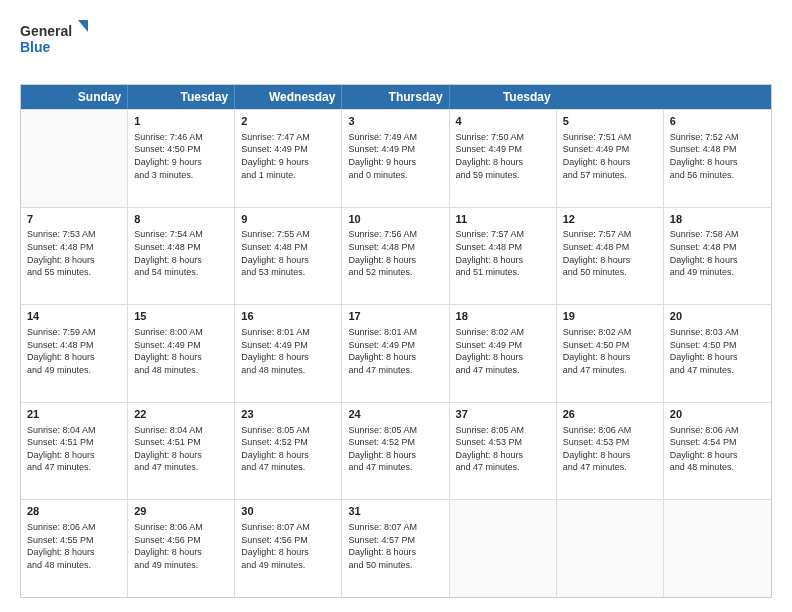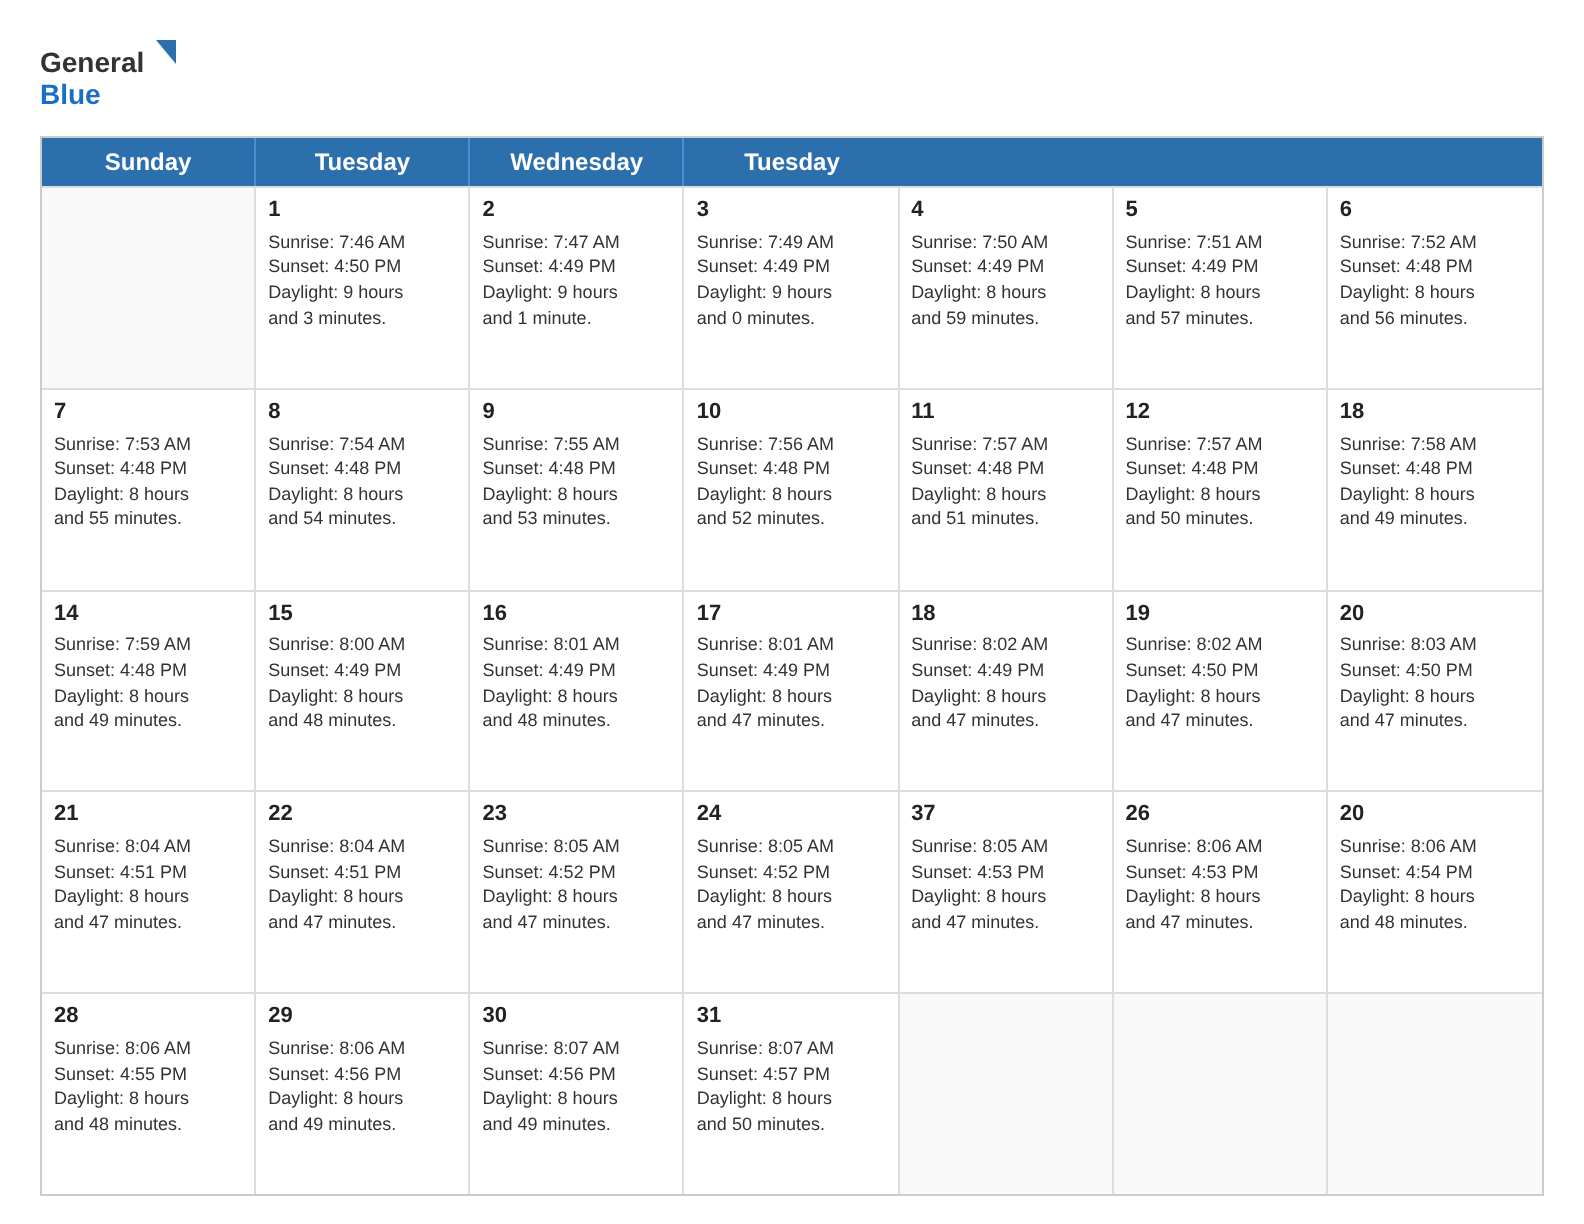--- a/index.html
+++ b/index.html
@@ -14,21 +14,21 @@
       width: 792px;
       height: 612px;
       padding: 18px 20px 14px 20px;
       display: flex;
       flex-direction: column;
     }
     .header {
       display: flex;
       justify-content: space-between;
       align-items: flex-start;
-      margin-bottom: 10px;
+      margin-bottom: 26px;
       text-align: right;
     }
     .logo {
       display: flex;
       align-items: center;
       gap: 4px;
     }
     .title-block {
       text-align: right;
     }
@@ -51,21 +51,21 @@
     .cal-header-row {
       display: grid;
       grid-template-columns: repeat(7, 1fr);
       background: #2c6fad;
     }
     .cal-header-cell {
       color: #fff;
       font-size: 12px;
       font-weight: bold;
       padding: 5px 6px;
-      text-align: center;
+      text-align: right;
       border-right: 1px solid #4a8fd0;
     }
     .cal-header-cell:last-child { border-right: none; }
     .cal-body {
       flex: 1;
       display: flex;
       flex-direction: column;
     }
     .cal-row {
       display: grid;
@@ -112,20 +112,21 @@
       <div class="month-title"></div>
       <div class="subtitle"></div>
     </div>
   </div>
 
   <div class="calendar">
     <div class="cal-header-row">
     <div class="cal-header-cell">Sunday</div>
         <div class="cal-header-cell">Tuesday</div>
         <div class="cal-header-cell">Wednesday</div>
+        <div class="cal-header-cell">Thursday</div>
         <div class="cal-header-cell">Tuesday</div>
       </div>
     <div class="cal-body">
     <div class="cal-row">
           <div class="cal-cell empty"></div>
           <div class="cal-cell">
             <span class="day-num">1</span>
             <div class="cell-info">Sunrise: 7:46 AM<br>Sunset: 4:50 PM<br>Daylight: 9 hours<br>and 3 minutes.</div>
           </div>
           <div class="cal-cell">

